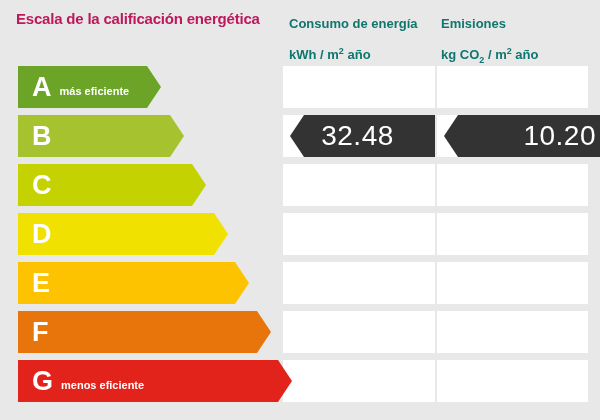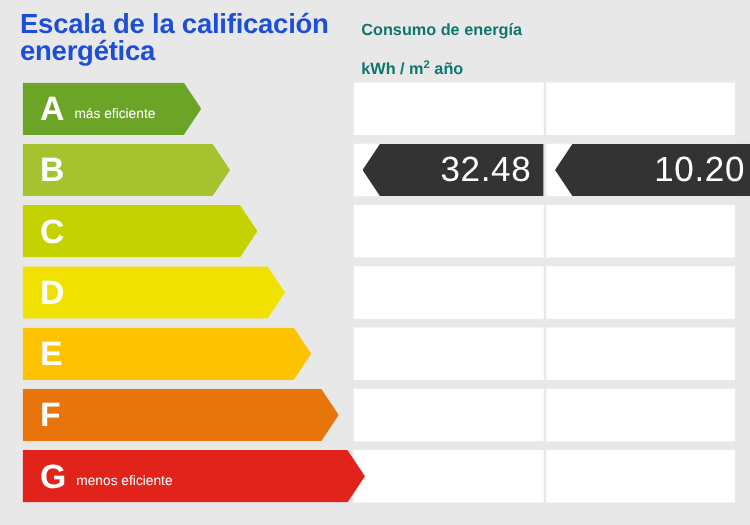--- a/index.html
+++ b/index.html
@@ -18,24 +18,24 @@
     width: 600px;
     height: 420px;
   }
 
   
   .hdr-title {
     position: absolute;
     left: 16px;
     top: 8px;
     width: 262px;
-    font-size: 22px;
+    font-size: 15px;
     font-weight: bold;
     line-height: 22px;
-    color: #1d4ed8;
+    color: #be185d;
     letter-spacing: -0.2px;
   }
   .hdr-col {
     position: absolute;
     top: 15px;
     font-size: 13px;
     font-weight: bold;
     line-height: 17px;
     color: #0f766e;
   }
@@ -84,21 +84,21 @@
     clip-path: polygon(0 0, calc(100% - 14px) 0, 100% 50%, calc(100% - 14px) 100%, 0 100%);
   }
   .band .letter {
     font-size: 27px;
     font-weight: bold;
     line-height: 1;
     margin-left: 14px;
   }
   .band .note {
     font-size: 11px;
-    font-weight: normal;
+    font-weight: bold;
     margin-left: 8px;
     margin-top: 7px;
   }
 
   
   .value-arrow {
     position: absolute;
     top: 0;
     height: 42px;
     background: #333333;
@@ -122,37 +122,41 @@
 
 <div id="label">
 
   <div class="hdr-title">Escala de la calificación energética</div>
 
   <div class="hdr-col hdr-consumo">
     <span>Consumo de energía</span>
     <span class="l2"><span>kWh / m</span><sup>2</sup><span> año</span></span>
   </div>
 
+  <div class="hdr-col hdr-emision">
+    <span>Emisiones</span>
+    <span class="l2"><span>kg CO</span><sub>2</sub><span> / m</span><sup>2</sup><span> año</span></span>
+  </div>
 
   <div class="grid">
       <div class="row" style="top: 0px;">
         <div class="cell cell-consumo"></div>
         <div class="cell cell-emision"></div>
         <div class="band" style="width: 143px; background: rgb(108, 164, 40);">
           <span class="letter">A</span>
           <span class="note">más eficiente</span>
         </div>
       </div>
       <div class="row" style="top: 49px;">
         <div class="cell cell-consumo"></div>
         <div class="cell cell-emision"></div>
         <div class="band" style="width: 166px; background: rgb(166, 195, 47);">
           <span class="letter">B</span>
         </div>
-        <div class="value-arrow va-consumo" style="background: rgb(51, 51, 51);">
+        <div class="value-arrow va-consumo" style="background: rgb(51, 51, 51); justify-content: center;">
           <span>32.48</span>
         </div>
         <div class="value-arrow va-emision" style="background: rgb(51, 51, 51);">
           <span>10.20</span>
         </div>
       </div>
       <div class="row" style="top: 98px;">
         <div class="cell cell-consumo"></div>
         <div class="cell cell-emision"></div>
         <div class="band" style="width: 188px; background: rgb(195, 210, 0);">

